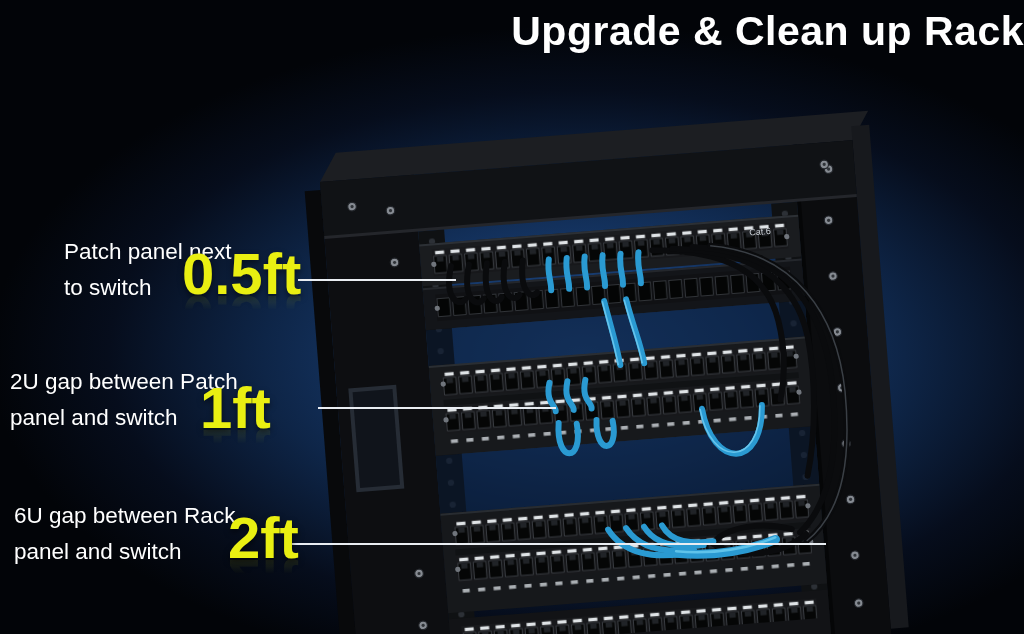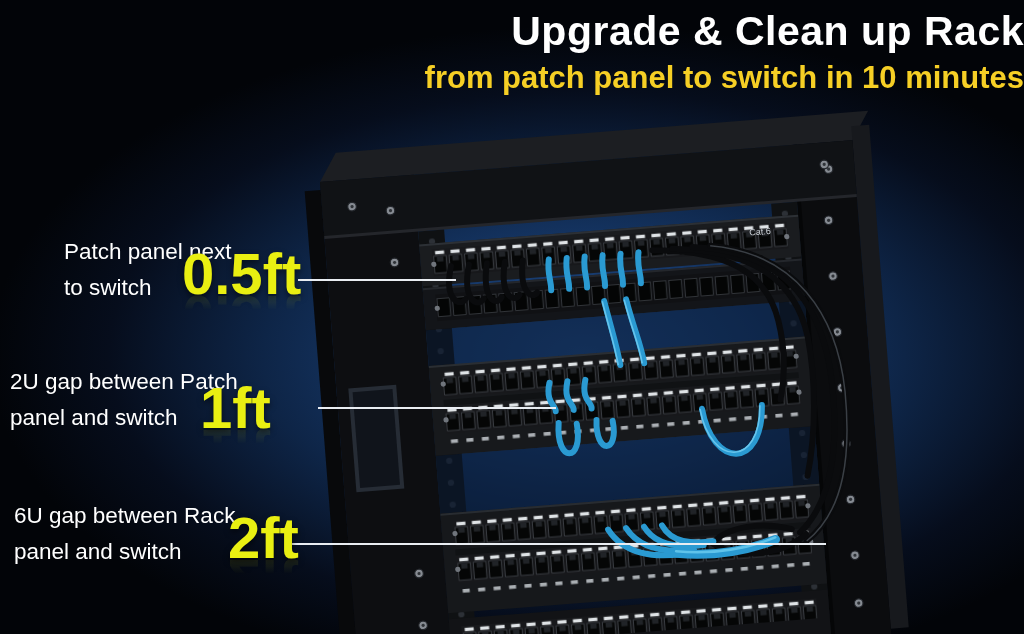--- a/index.html
+++ b/index.html
@@ -214,21 +214,20 @@
         <path d="M610,301 C615,330 619,346 621,366"></path>
         <path d="M632,301 C637,330 643,346 645,366"></path>
         <path d="M699,416 C705,475 755,479 759,417"></path>
       </g>
 
     </g>
   </svg>
 
   <div class="header">
     <h1 class="title">Upgrade &amp; Clean up Rack</h1>
-    <h2 class="subtitle">from patch panel to switch in 10 minutes</h2>
   </div>
 
   <div class="leader l1"></div>
   <div class="leader l2"></div>
   <div class="leader l3"></div>
 
   <div class="annotation a1">
     <div class="ann-text">
       <span>Patch panel next</span><br>
       <span>to switch</span>

